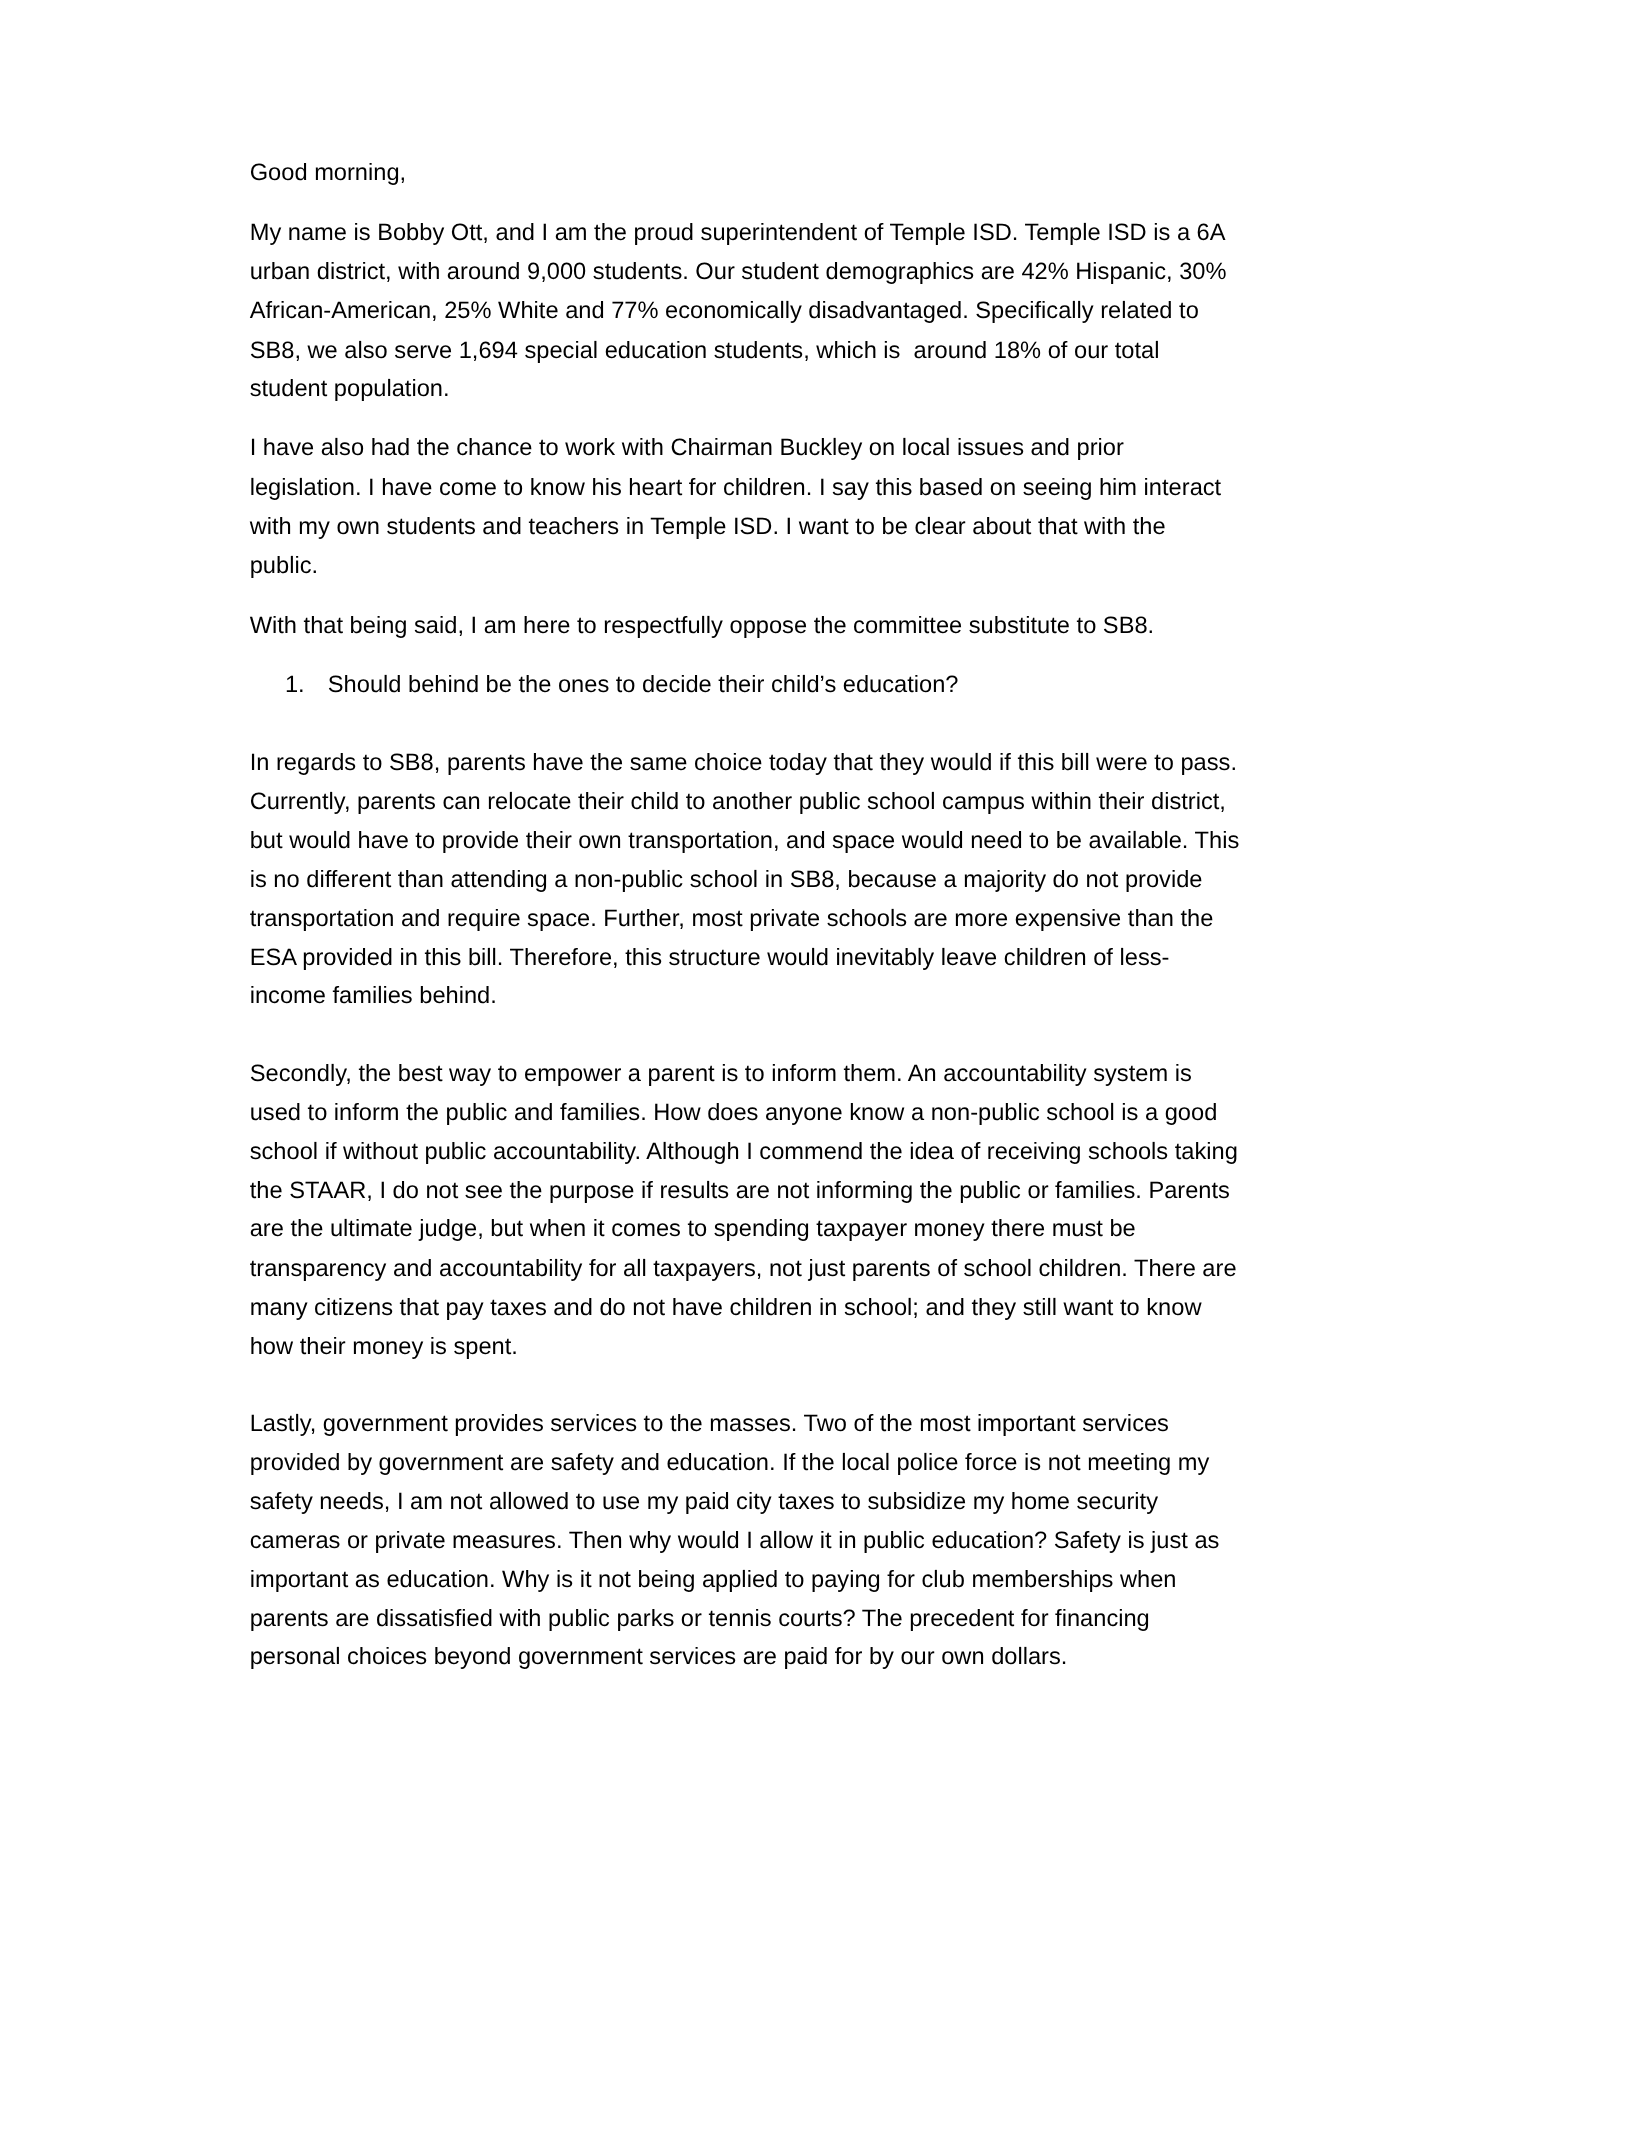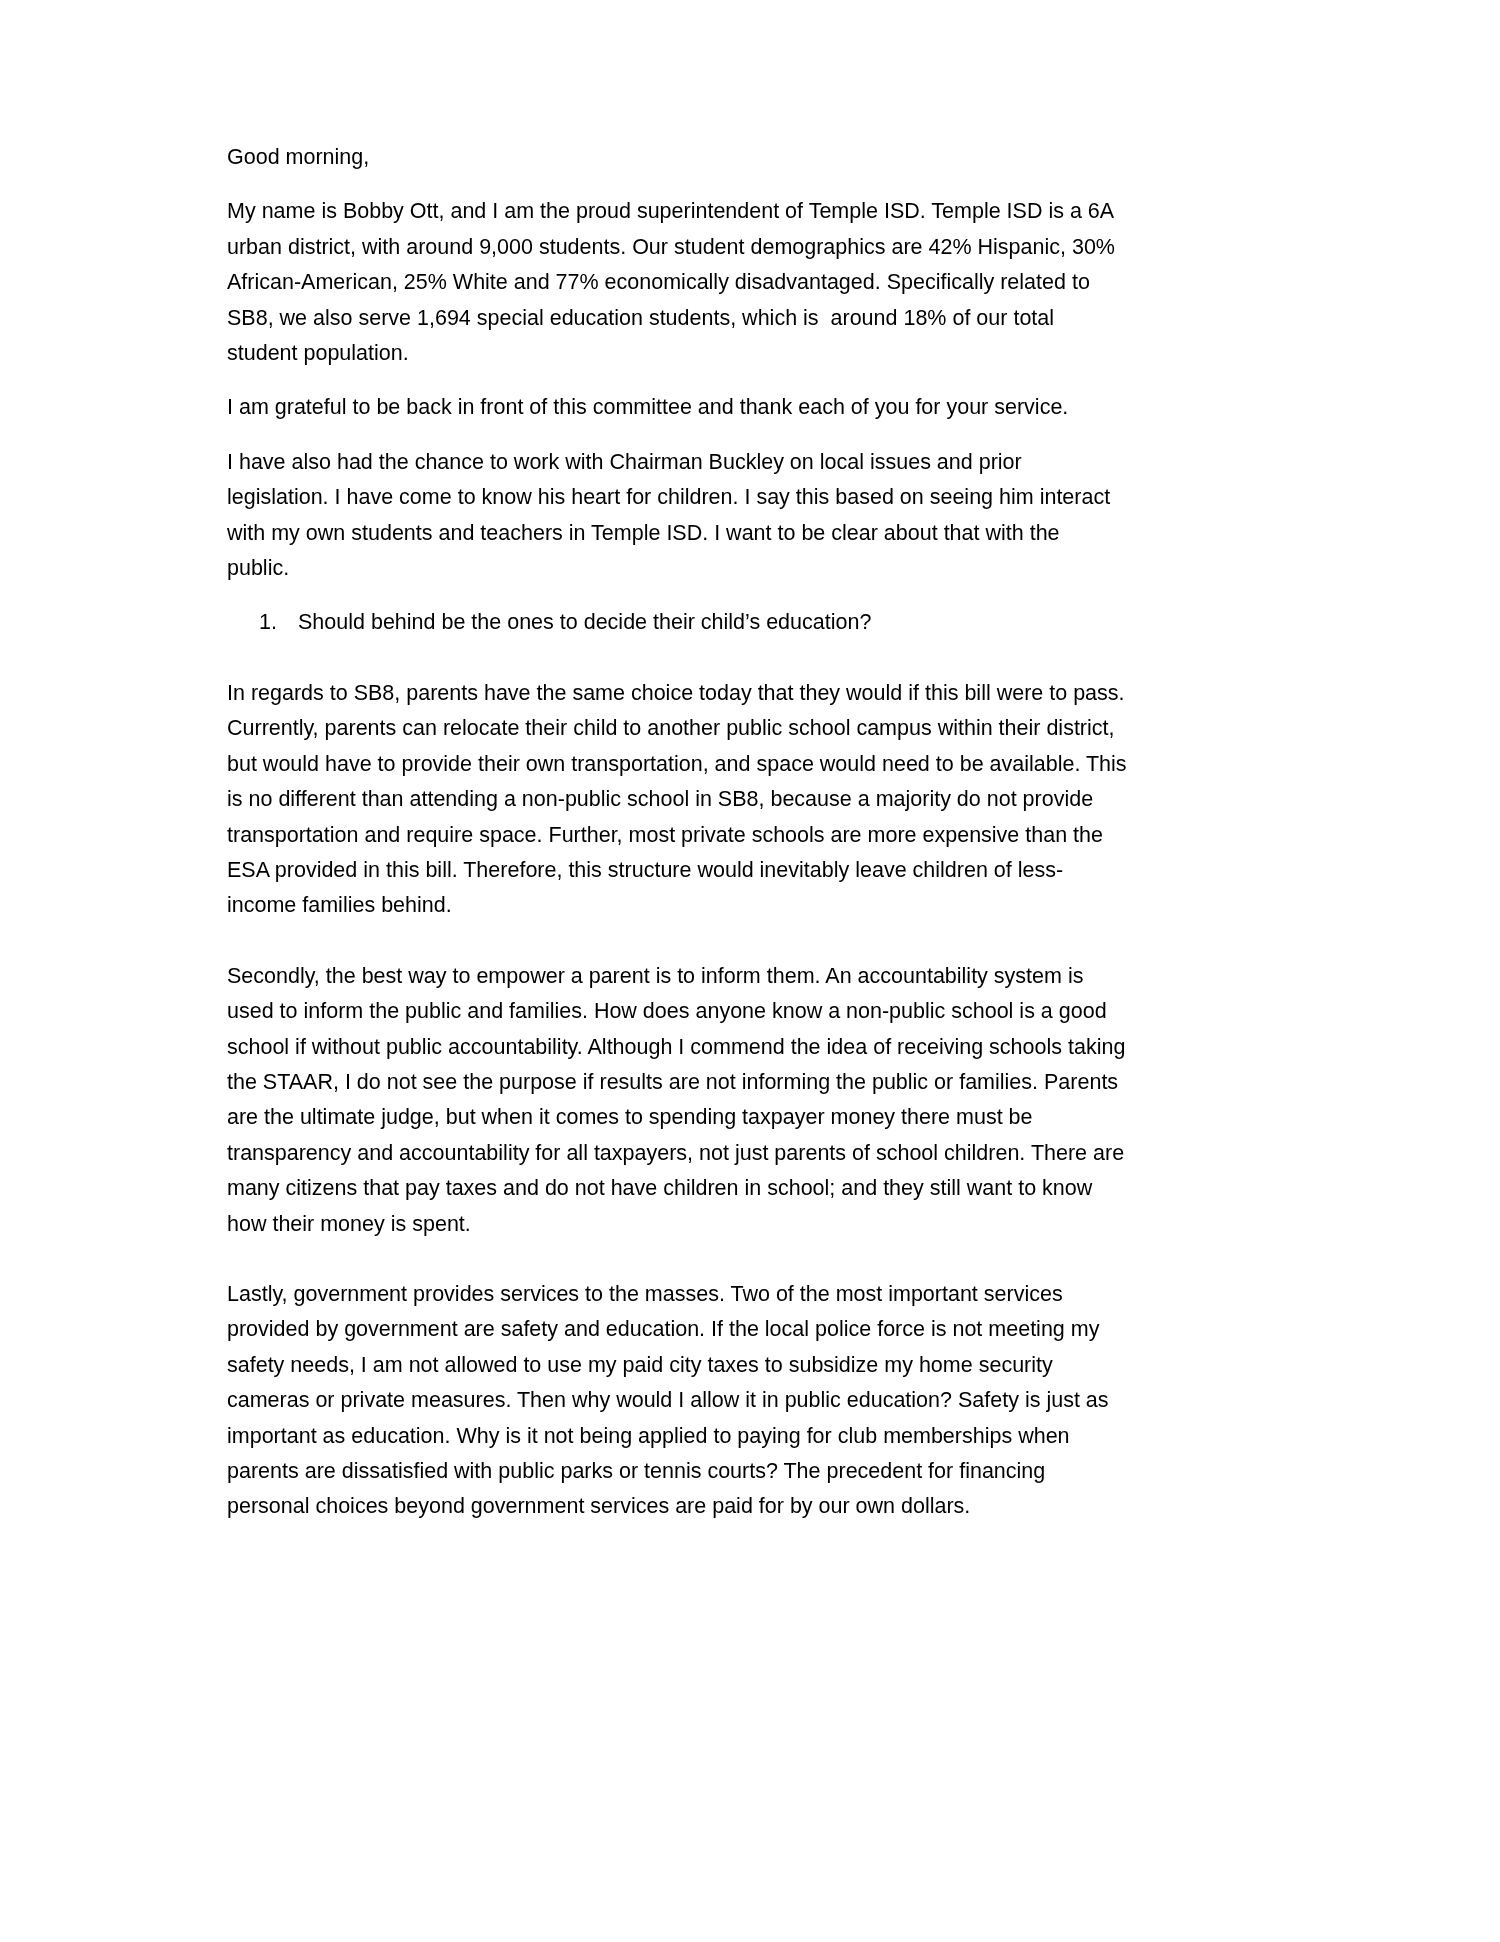--- a/index.html
+++ b/index.html
@@ -70,24 +70,24 @@
 </head>
 <body>
 
 <div class="page">
   <div class="doc-body">
 
     <p class="para">Good morning,</p>
 
     <p class="para">My name is Bobby Ott, and I am the proud superintendent of Temple ISD. Temple ISD is a 6A urban district, with around 9,000 students. Our student demographics are 42% Hispanic, 30% African-American, 25% White and 77% economically disadvantaged. Specifically related to SB8, we also serve 1,694 special education students, which is  around 18% of our total student population.</p>
 
-    <p class="para">I am grateful to be back in front of this committee and thank each of you for your service.</p>
 
     <p class="para">I have also had the chance to work with Chairman Buckley on local issues and prior legislation. I have come to know his heart for children. I say this based on seeing him interact with my own students and teachers in Temple ISD. I want to be clear about that with the public.</p>
 
+    <p class="para">With that being said, I am here to respectfully oppose the committee substitute to SB8.</p>
 
 
 
     <ol class="num-list">
       <li class="num-item">
         <span class="num-marker">1.</span>
         <span>Should behind be the ones to decide their child’s education?</span>
       </li>
     </ol>
 

